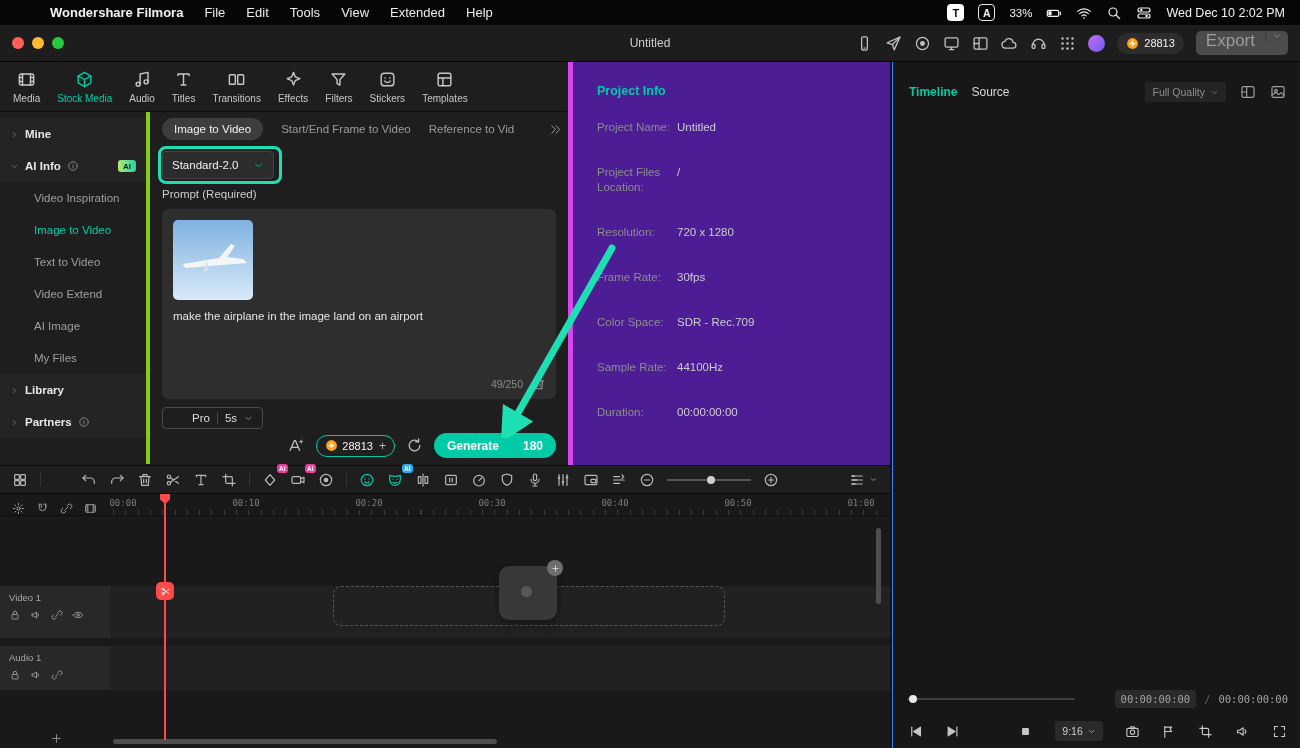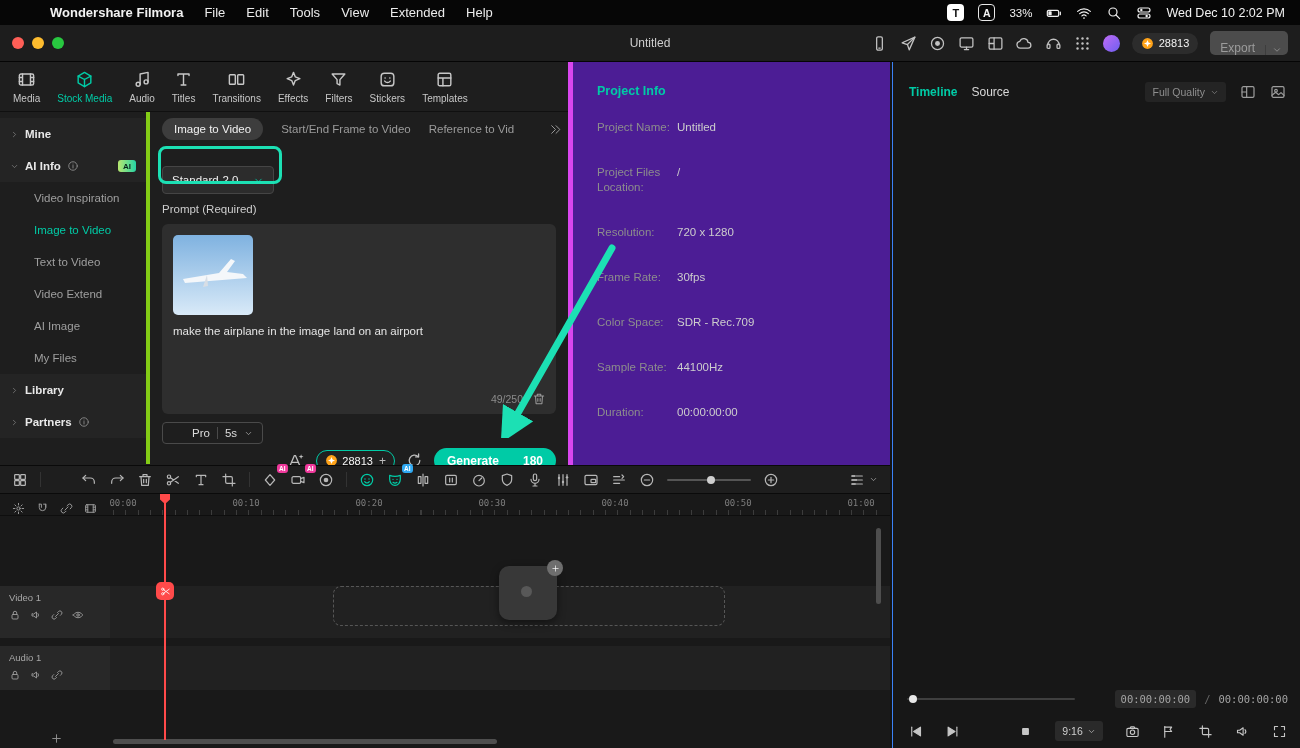--- a/index.html
+++ b/index.html
@@ -24,21 +24,21 @@
 .titlebar{position:absolute;top:25px;left:0;right:0;height:37px;background:#1d1d1d;border-bottom:1px solid #050505;display:flex;align-items:center;padding:0 12px;z-index:20}
 .tl-dots{display:flex;gap:8px}
 .dot{width:12px;height:12px;border-radius:50%}
 .dot.r{background:#ff5f57}.dot.y{background:#febc2e}.dot.g{background:#28c840}
 .tb-title{position:absolute;left:50%;transform:translateX(-50%);font-size:12px;color:#cfcfcf}
 .tb-right{margin-left:auto;display:flex;align-items:center;gap:12px}
 .tb-ic{width:17px;height:17px;color:#c2c2c2}
 .avatar{width:17px;height:17px;border-radius:50%;background:linear-gradient(135deg,#c06cf5,#6d5ef0)}
 .credit-pill{display:flex;align-items:center;gap:5px;background:#2c2c2c;border-radius:11px;height:21px;padding:0 9px;font-size:11px;color:#f3f3f3}
 .coin{width:13px;height:13px}
-.export-btn{display:flex;align-items:flex-end;height:24px;background:#4c4c4c;border-radius:5px;color:#9c9c9c;font-size:12px}
+.export-btn{display:flex;align-items:flex-start;height:24px;background:#4c4c4c;border-radius:5px;color:#9c9c9c;font-size:17px}
 .export-btn .ex-label{padding:0 10px}
 .export-btn .ex-caret{border-left:1px solid #3d3d3d;padding:0 6px;display:flex;align-items:center}
 .export-btn .icon{width:10px;height:10px;color:#9c9c9c}
 
 
 .left-panel{position:absolute;top:62px;left:0;width:568px;height:403px;background:#1e1e1e}
 .media-tabs{display:flex;align-items:center;gap:3px;height:50px;padding:0 6px;border-bottom:1px solid #101010}
 .mtab{display:flex;flex-direction:column;align-items:center;gap:4px;padding:4px 7px;color:#c7c7c7}
 .mtab .icon{width:19px;height:19px;color:inherit}
 .mtab-label{font-size:10px;white-space:nowrap}
@@ -52,21 +52,21 @@
 .sb-row.child.active{color:#00cba6}
 .sb-info{width:12px;height:12px;color:#8a8a8a}
 .sb-ai{margin-left:auto;background:linear-gradient(90deg,#b7e76f,#25d3a5);color:#07261c;font-size:8px;font-weight:700;padding:1.5px 5px;border-radius:3px}
 
 
 .gen-panel{flex:1;position:relative;padding:0 12px}
 .gen-tabs{height:34px;display:flex;align-items:center;gap:18px;position:relative}
 .gtab{font-size:11.5px;color:#9b9b9b;white-space:nowrap}
 .gtab.active{background:#3d3d3d;color:#f1f1f1;padding:5px 12px;border-radius:14px}
 .gen-more{position:absolute;right:-6px;width:13px;height:13px;color:#9b9b9b}
-.model-wrap{display:block;margin-top:20px}
+.model-wrap{display:block;margin-top:5px}
 .model-select{width:112px;height:28px;background:#2c2c2c;border:1px solid #454545;border-radius:4px;display:flex;align-items:center;justify-content:space-between;padding:0 9px;font-size:11.5px;color:#f0f0f0}
 .model-select .icon{width:11px;height:11px;color:#00cba6}
 .prompt-label{font-size:11.5px;color:#cdcdcd;margin-top:9px;height:15px}
 .prompt-box{margin-top:6px;height:190px;background:#2e2e2e;border-radius:6px;position:relative;padding:11px}
 .thumb{width:80px;height:80px;border-radius:5px;overflow:hidden;display:block}
 .thumb svg{display:block}
 .prompt-text{font-size:11.5px;color:#e4e4e4;margin-top:10px}
 .pb-foot{position:absolute;right:10px;bottom:8px;display:flex;align-items:center;gap:9px}
 .char-count{font-size:10.5px;color:#8b8b8b}
 .pb-trash{width:14px;height:14px;color:#9a9a9a}

